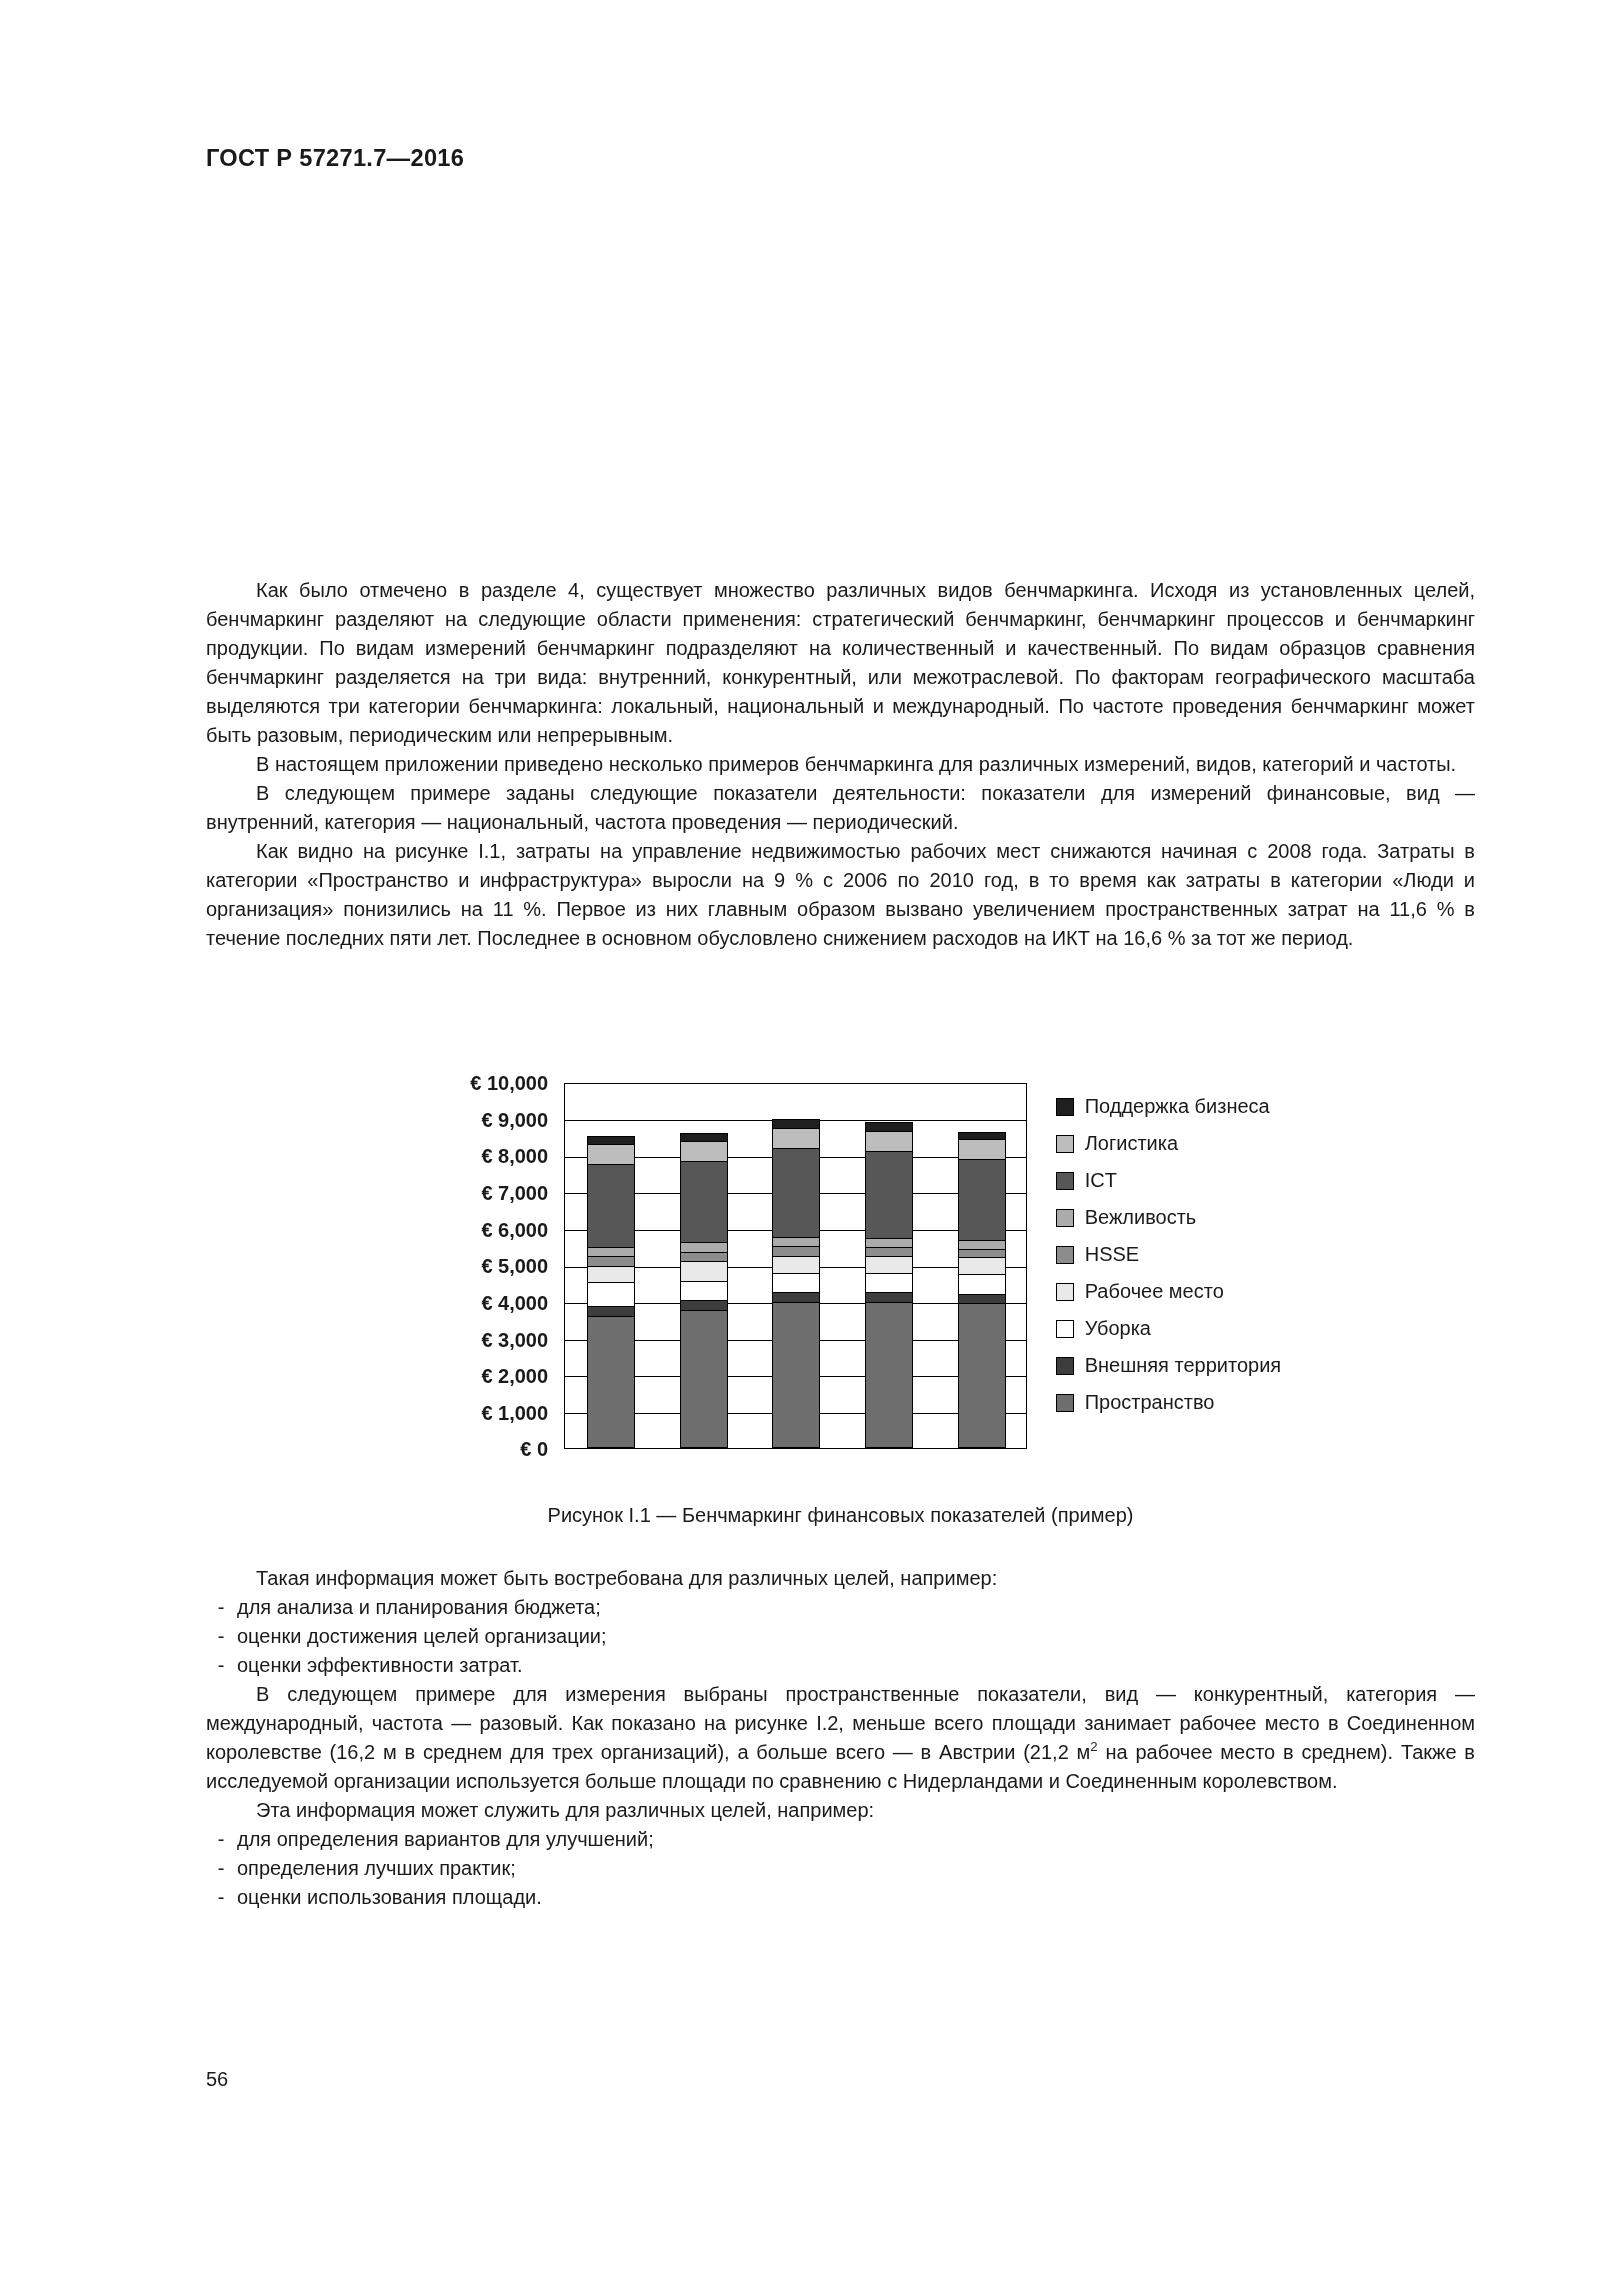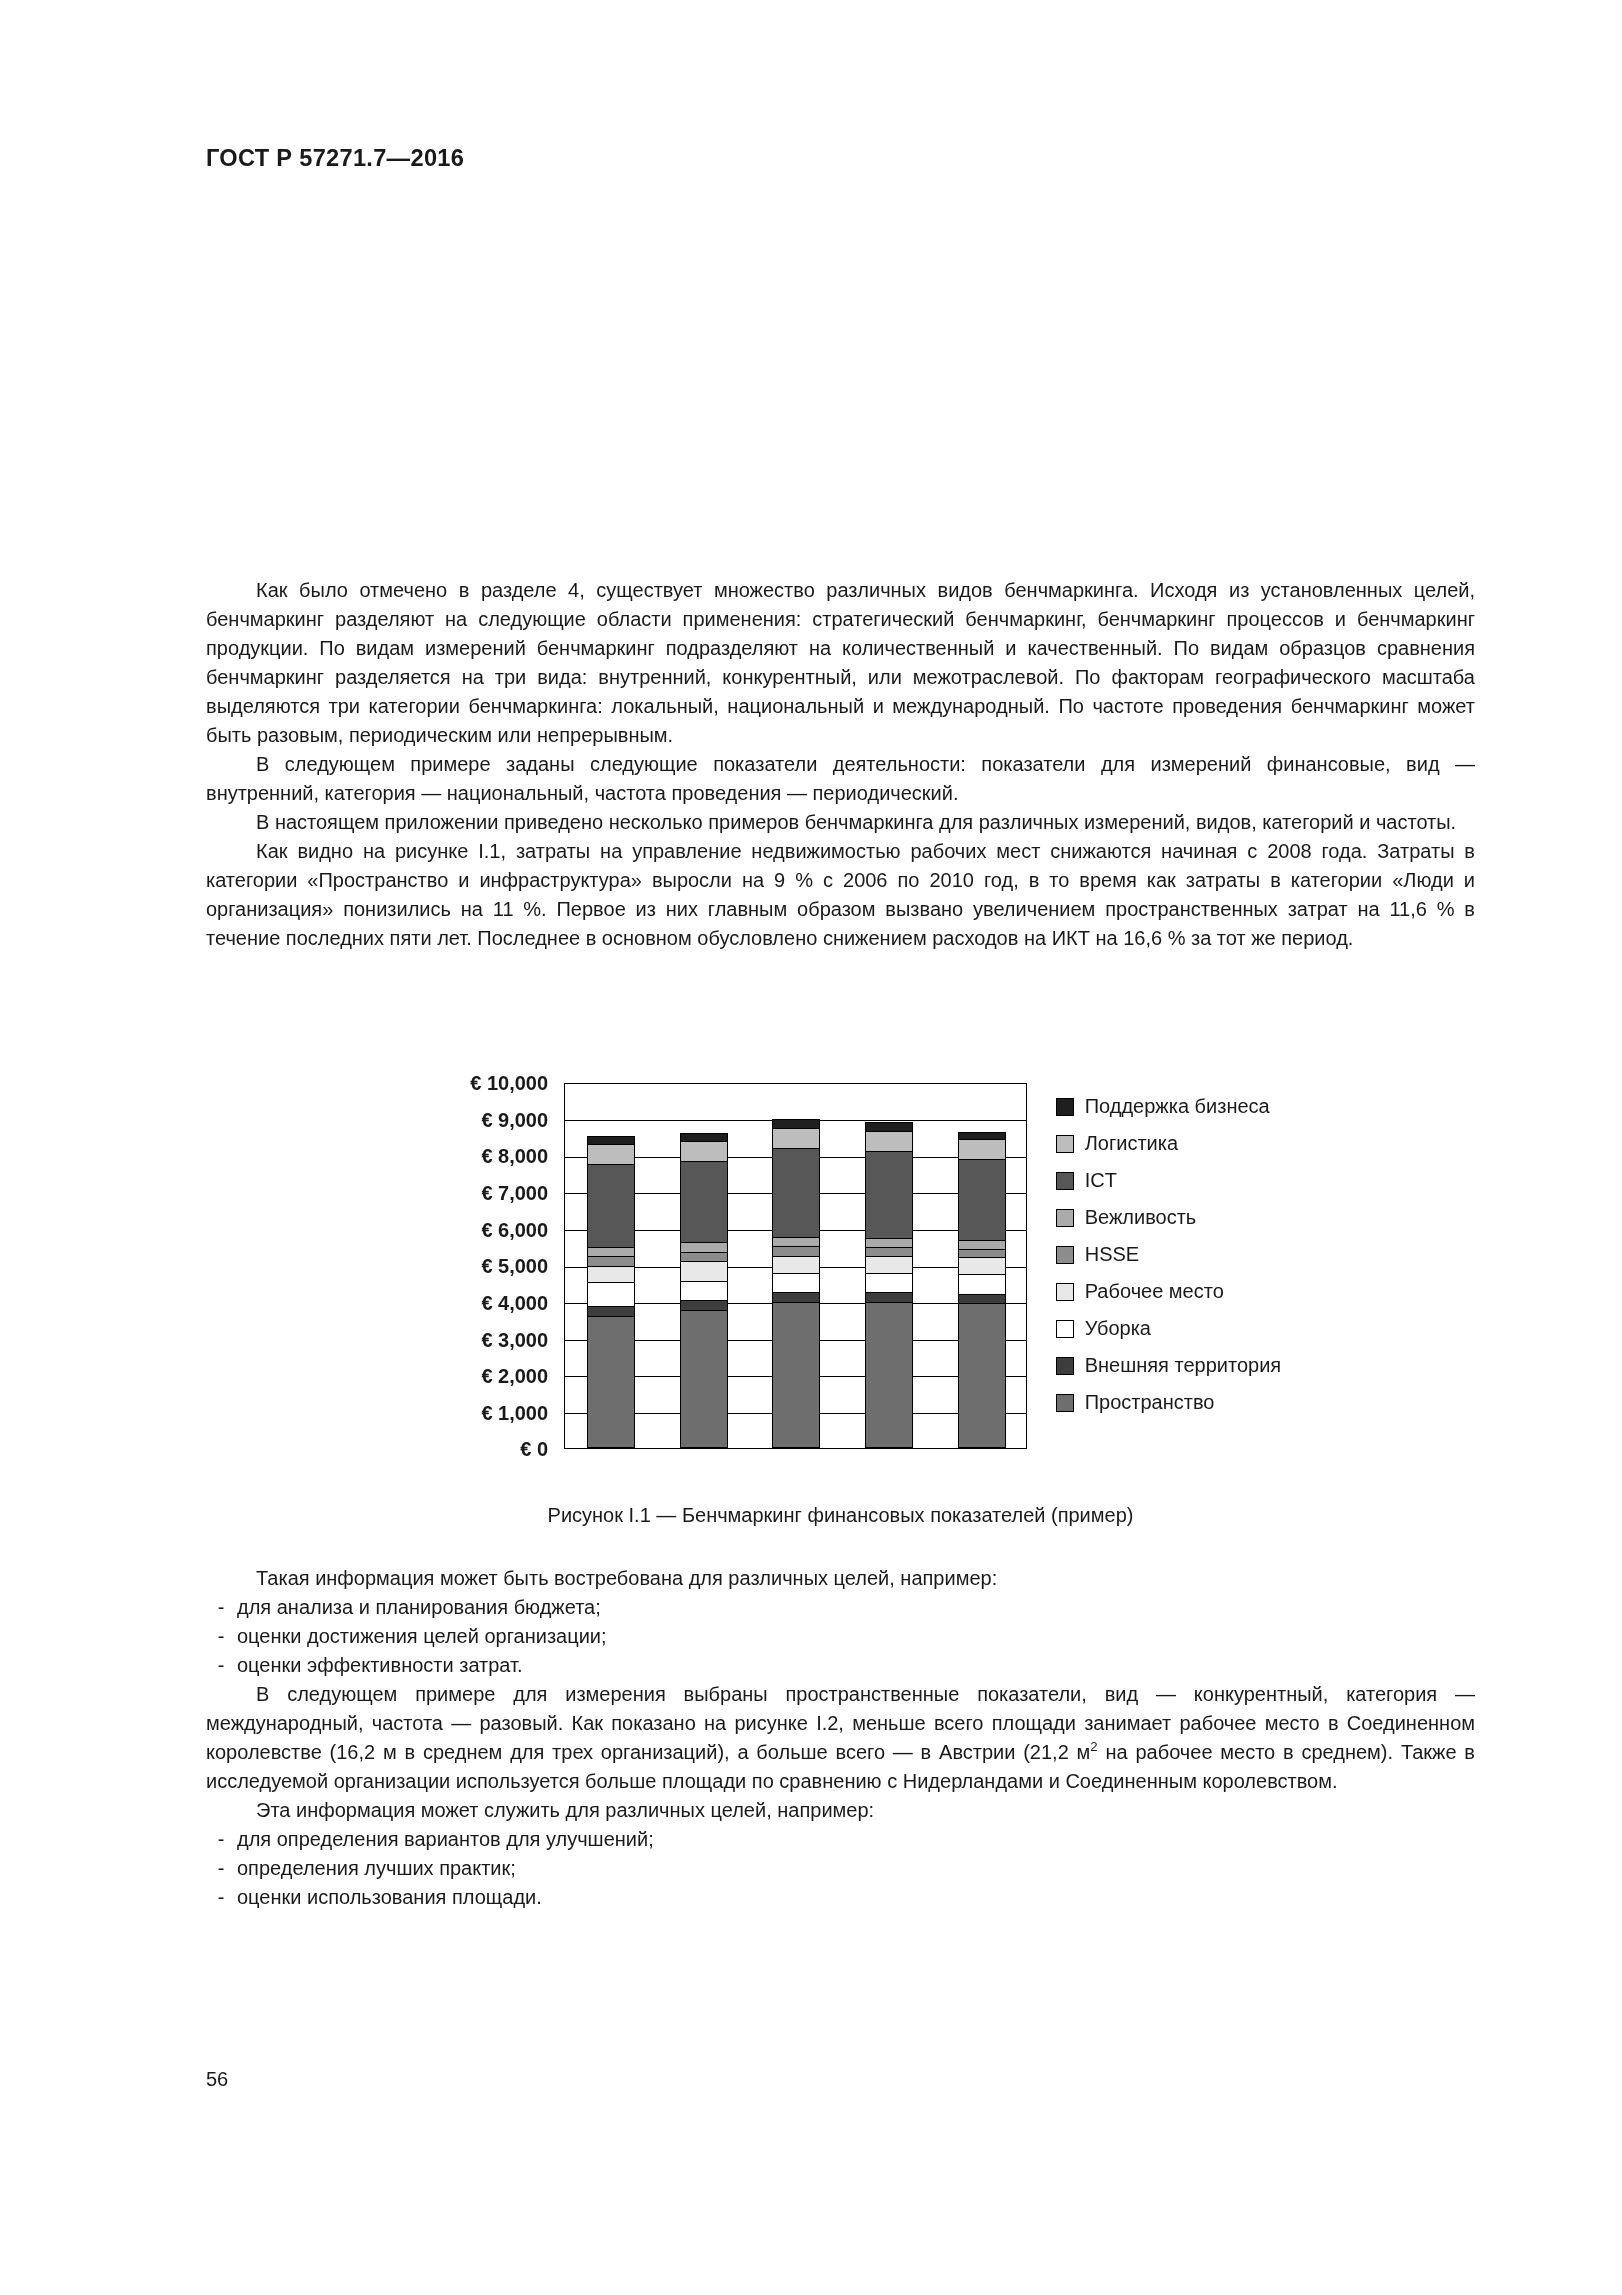--- a/index.html
+++ b/index.html
@@ -228,22 +228,22 @@
 <body>
 
 <div class="page">
 
   <div class="doc-header">ГОСТ Р 57271.7—2016</div>
 
 
 
   <div class="body-text">
     <p>Как было отмечено в разделе 4, существует множество различных видов бенчмаркинга. Исходя из установленных целей, бенчмаркинг разделяют на следующие области применения: стратегический бенчмаркинг, бенчмаркинг процессов и бенчмаркинг продукции. По видам измерений бенчмаркинг подразделяют на количественный и качественный. По видам образцов сравнения бенчмаркинг разделяется на три вида: внутренний, конкурентный, или межотраслевой. По факторам географического масштаба выделяются три категории бенчмаркинга: локальный, национальный и международный. По частоте проведения бенчмаркинг может быть разовым, периодическим или непрерывным.</p>
+    <p>В настоящем приложении приведено несколько примеров бенчмаркинга для различных измерений, видов, категорий и частоты.</p>
     <p>В следующем примере заданы следующие показатели деятельности: показатели для измерений финансовые, вид — внутренний, категория — национальный, частота проведения — периодический.</p>
-    <p>В настоящем приложении приведено несколько примеров бенчмаркинга для различных измерений, видов, категорий и частоты.</p>
     <p>Как видно на рисунке I.1, затраты на управление недвижимостью рабочих мест снижаются начиная с 2008 года. Затраты в категории «Пространство и инфраструктура» выросли на 9 % с 2006 по 2010 год, в то время как затраты в категории «Люди и организация» понизились на 11 %. Первое из них главным образом вызвано увеличением пространственных затрат на 11,6 % в течение последних пяти лет. Последнее в основном обусловлено снижением расходов на ИКТ на 16,6 % за тот же период.</p>
   </div>
 
   <div class="figure">
     <div class="chart-wrap">
       <div class="y-labels" id="yLabels">
           <div class="y-tick" style="top: 366px;">€ 0</div>
           <div class="y-tick" style="top: 330px;">€ 1,000</div>
           <div class="y-tick" style="top: 293px;">€ 2,000</div>
           <div class="y-tick" style="top: 257px;">€ 3,000</div>

